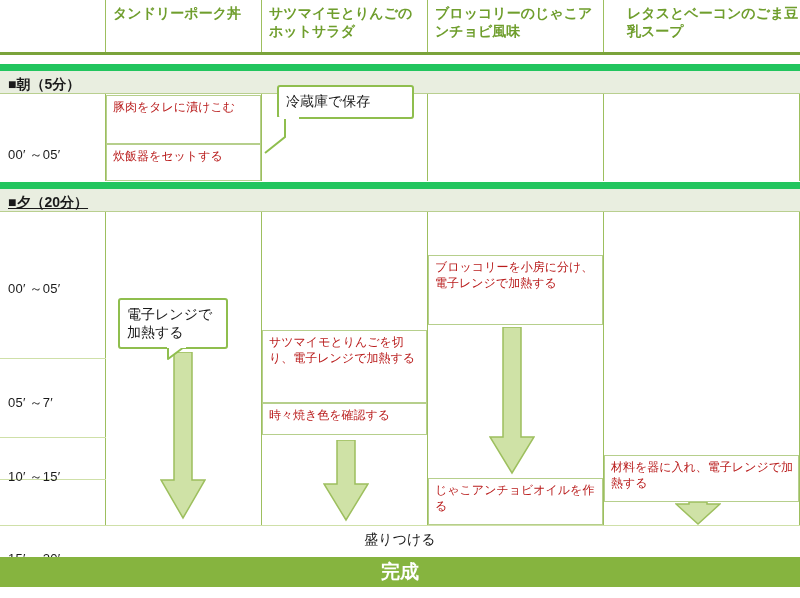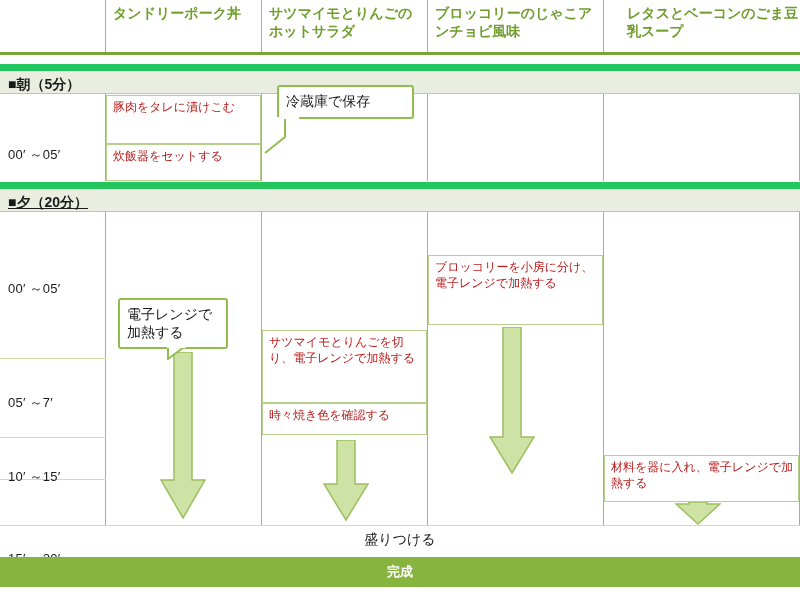--- a/index.html
+++ b/index.html
@@ -64,21 +64,21 @@
   
   .arrow{position:absolute;z-index:2;}
 
   
   .finish-row{
     position:absolute;left:0;width:800px;
     text-align:center;font-size:14px;color:#1a1a1a;
   }
   .complete-bar{
     position:absolute;left:0;width:800px;height:30px;
-    background:#86b43f;color:#ffffff;font-weight:bold;font-size:13px;
+    background:#86b43f;color:#ffffff;font-weight:bold;font-size:19px;
     text-align:center;line-height:30px;
   }
 </style>
 </head>
 <body>
 
 <div id="sheet">
 
   <div class="hdr-row">
     <div class="hdr-cell" style="left:0;width:105px;"></div>
@@ -133,20 +133,21 @@
   <div class="tlabel" style="top:262px;">00′ ～05′</div>
   <div class="tlabel" style="top:376px;">05′ ～7′</div>
   <div class="tlabel" style="top:450px;">10′ ～15′</div>
   <div class="tlabel" style="top:532px;">15′ ～20′</div>
 
 
   <div class="task" style="left:262px;top:330px;width:165px;height:73px;">サツマイモとりんごを切り、電子レンジで加熱する</div>
   <div class="task" style="left:262px;top:403px;width:165px;height:32px;">時々焼き色を確認する</div>
 
   <div class="task" style="left:428px;top:255px;width:175px;height:70px;">ブロッコリーを小房に分け、電子レンジで加熱する</div>
+  <div class="task" style="left:428px;top:478px;width:175px;height:47px;">じゃこアンチョビオイルを作る</div>
 
   <div class="task" style="left:604px;top:455px;width:195px;height:47px;">材料を器に入れ、電子レンジで加熱する</div>
 
   <div class="callout" style="left:118px;top:298px;width:110px;height:51px;">
     <span>電子レンジで加熱する</span>
     <svg class="tail" style="left:46px;top:47px;width:26px;height:16px;overflow:visible;" viewBox="0 0 26 16">
       <path d="M2,0 L2,12 L18,0" fill="#ffffff" stroke="#8fbe4e" stroke-width="2" stroke-linejoin="round"></path>
       <path d="M1,-2 L20,-2 L20,1 L1,1 Z" fill="#ffffff" stroke="none"></path>
     </svg>
   </div>

